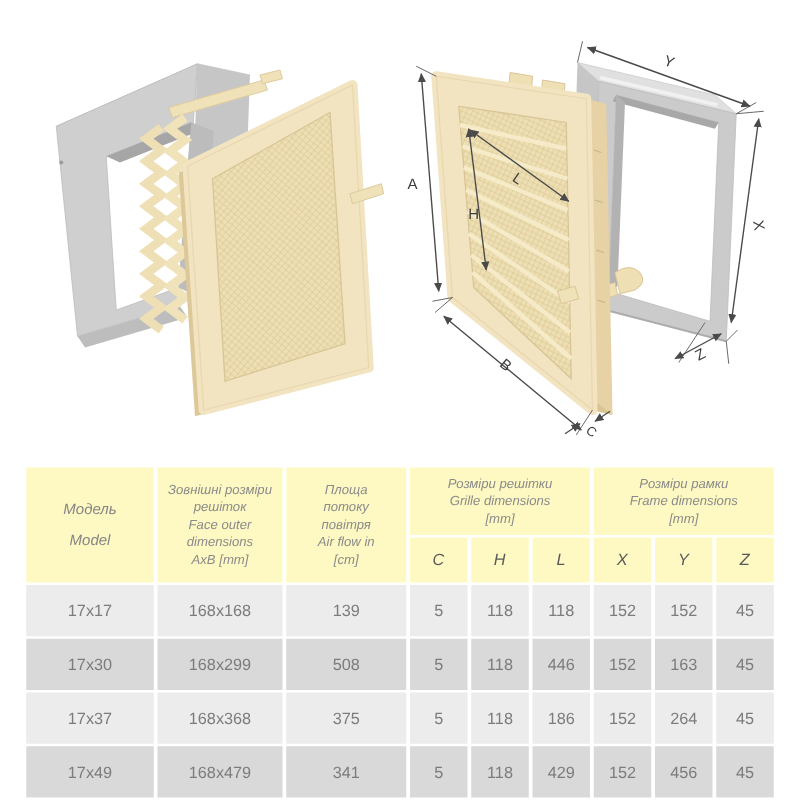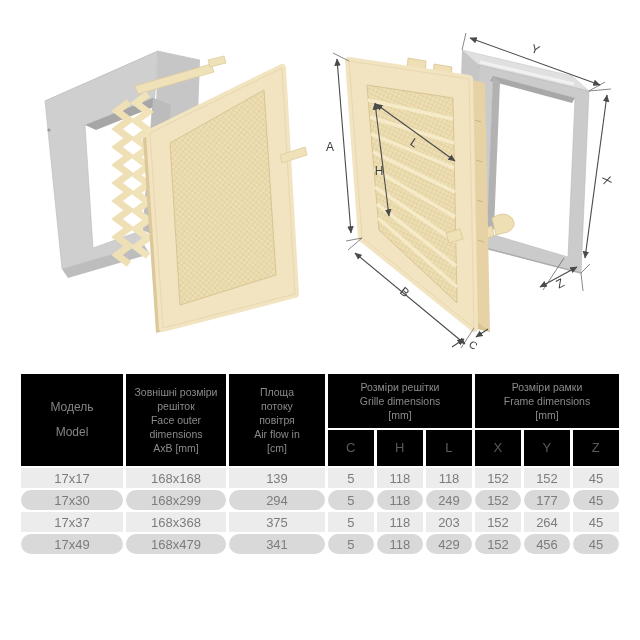--- a/index.html
+++ b/index.html
@@ -20,41 +20,42 @@
     width:604px;
     table-layout:fixed;
   }
   .spec th, .spec td{
     text-align:center;
     vertical-align:middle;
     font-weight:normal;
     padding:0 2px;
   }
   .spec thead th{
-    background:#000000;
+    background:#fef9c3;
     color:#8a8a8a;
     font-size:10.5px;
     line-height:1.35;
     white-space:pre-line;
+    font-style:italic;
   }
   .spec th.th-model{font-size:12px;line-height:2.1;color:#858585;}
   .spec tr.group-row th{height:54px;}
   .spec tr.sub-row th{
     height:36px;
     font-size:13px;
     color:#5a5a5a;
     letter-spacing:.5px;
   }
   .spec tbody td{
-    height:20px;
+    height:41px;
     font-size:13px;
     color:#7c7c7c;
   }
   .spec tbody tr.light td{background:#ececec;}
-  .spec tbody tr.dark td{background:#d9d9d9;border-radius:11px;}
+  .spec tbody tr.dark td{background:#d9d9d9;}
 
   .dim-label{font-size:12px;fill:#3c3c3c;}
   .dim-label-small{font-size:10.5px;fill:#3c3c3c;}
 </style>
 </head>
 <body>
 
 <div class="illustrations">
 
   <svg id="illo-left" width="300" height="350" viewBox="0 0 300 350">
@@ -243,35 +244,35 @@
       <td>5</td>
       <td>118</td>
       <td>118</td>
       <td>152</td>
       <td>152</td>
       <td>45</td>
     </tr>
     <tr class="dark">
       <td>17x30</td>
       <td>168x299</td>
-      <td>294</td>
-      <td>5</td>
-      <td>118</td>
-      <td>249</td>
-      <td>152</td>
-      <td>177</td>
+      <td>508</td>
+      <td>5</td>
+      <td>118</td>
+      <td>446</td>
+      <td>152</td>
+      <td>163</td>
       <td>45</td>
     </tr>
     <tr class="light">
       <td>17x37</td>
       <td>168x368</td>
       <td>375</td>
       <td>5</td>
       <td>118</td>
-      <td>203</td>
+      <td>186</td>
       <td>152</td>
       <td>264</td>
       <td>45</td>
     </tr>
     <tr class="dark">
       <td>17x49</td>
       <td>168x479</td>
       <td>341</td>
       <td>5</td>
       <td>118</td>

